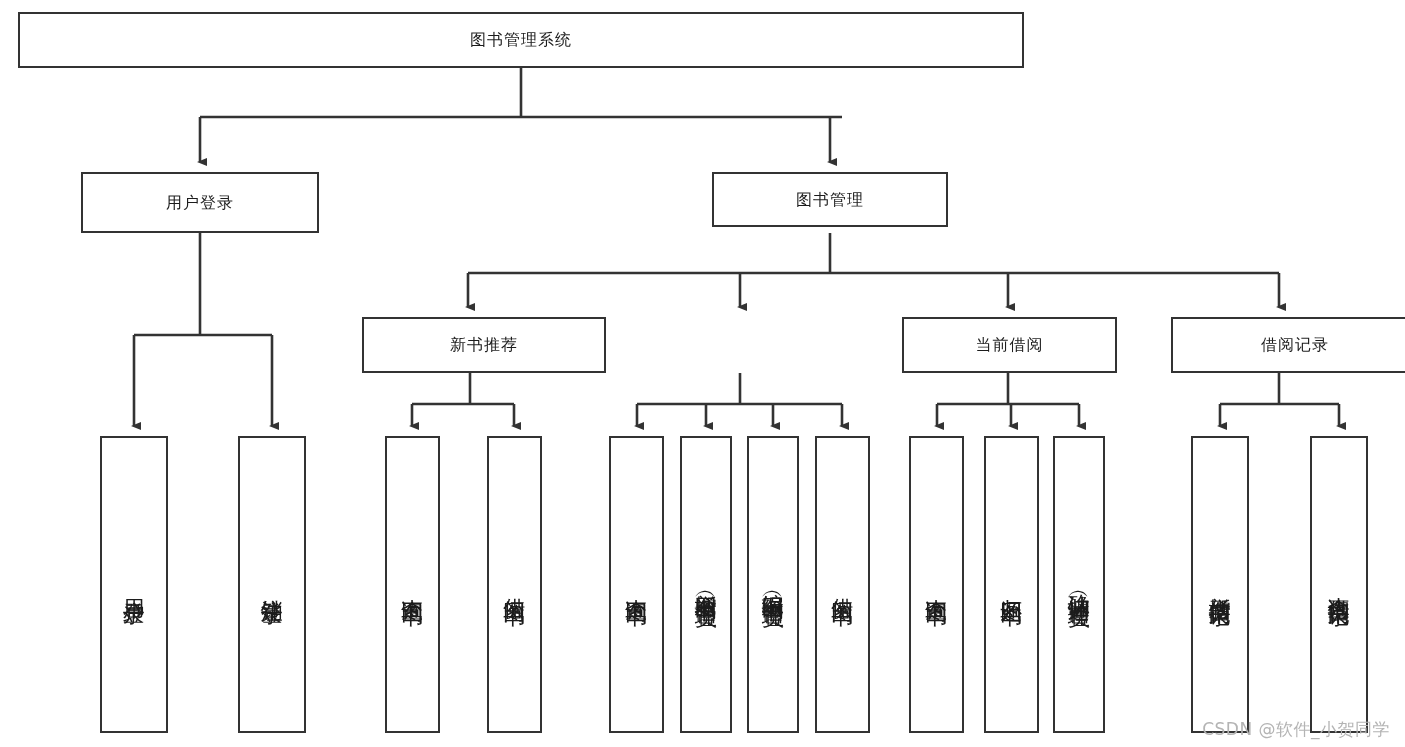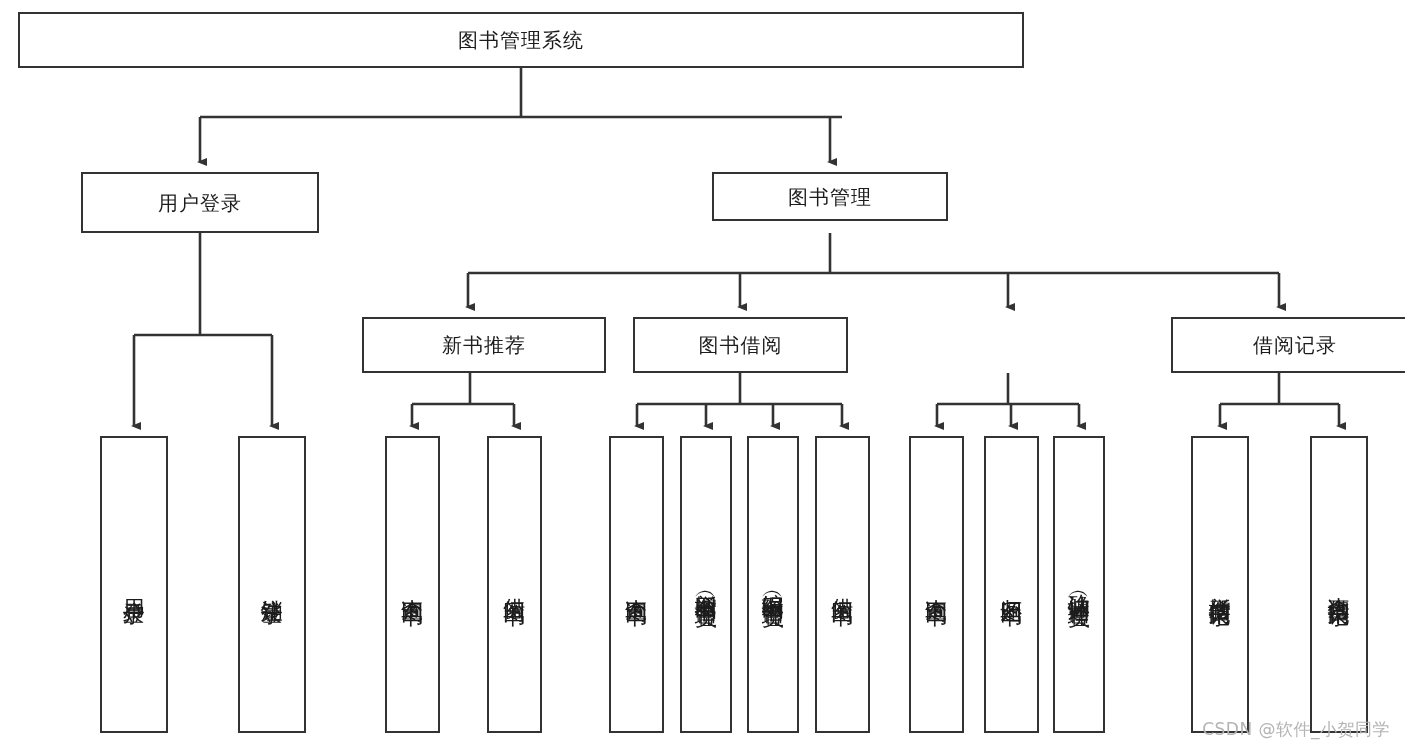--- a/index.html
+++ b/index.html
@@ -29,21 +29,21 @@
     position: absolute;
     box-sizing: border-box;
     border: 2px solid #333333;
     background: #ffffff;
     display: flex;
     align-items: center;
     justify-content: center;
     color: #1c1c1c;
   }
   .node.horiz {
-    font-size: 20px;
+    font-size: 16px;
     letter-spacing: 1px;
     line-height: 1.2;
   }
   .node.vert {
     writing-mode: vertical-rl;
     text-orientation: upright;
     font-size: 22px;
     line-height: 1.35;
     letter-spacing: 2px;
     padding: 6px 0;
@@ -110,24 +110,24 @@
       <path d="M1279,373 L1279,404"></path>
       <path d="M1220,404 L1339,404"></path>
       <path d="M1220,404 L1220,426" marker-end="url(#arrow)"></path>
       <path d="M1339,404 L1339,426" marker-end="url(#arrow)"></path>
     </g>
   </svg>
 
   <div class="node horiz" style="left: 18px; top: 12px; width: 1006px; height: 56px;">图书管理系统</div>
 
   <div class="node horiz" style="left: 81px; top: 172px; width: 238px; height: 61px;">用户登录</div>
-  <div class="node horiz" style="left: 712px; top: 172px; width: 236px; height: 49px;">图书管理</div>
+  <div class="node horiz" style="left: 712px; top: 172px; width: 236px; height: 55px;">图书管理</div>
 
   <div class="node horiz" style="left: 362px; top: 317px; width: 244px; height: 56px;">新书推荐</div>
-  <div class="node horiz" style="left: 633px; top: 317px; width: 215px; height: 56px;">图书借阅</div>
+  <div class="node horiz" style="left: 902px; top: 317px; width: 215px; height: 56px;">当前借阅</div>
   <div class="node horiz" style="left: 1171px; top: 317px; width: 248px; height: 56px;">借阅记录</div>
 
   <div class="node vert" style="left: 100px; top: 436px; width: 68px; height: 297px; font-size: 22px;">用户登录</div>
   <div class="node vert" style="left: 238px; top: 436px; width: 68px; height: 297px; font-size: 22px;">注销登录</div>
 
   <div class="node vert" style="left: 385px; top: 436px; width: 55px; height: 297px; font-size: 22px;">查询图书</div>
   <div class="node vert" style="left: 487px; top: 436px; width: 55px; height: 297px; font-size: 22px;">借阅图书</div>
 
   <div class="node vert" style="left: 609px; top: 436px; width: 55px; height: 297px; font-size: 22px;">查询图书</div>
   <div class="node vert" style="left: 680px; top: 436px; width: 52px; height: 297px; font-size: 22px;">新增图书（管理员）</div>

